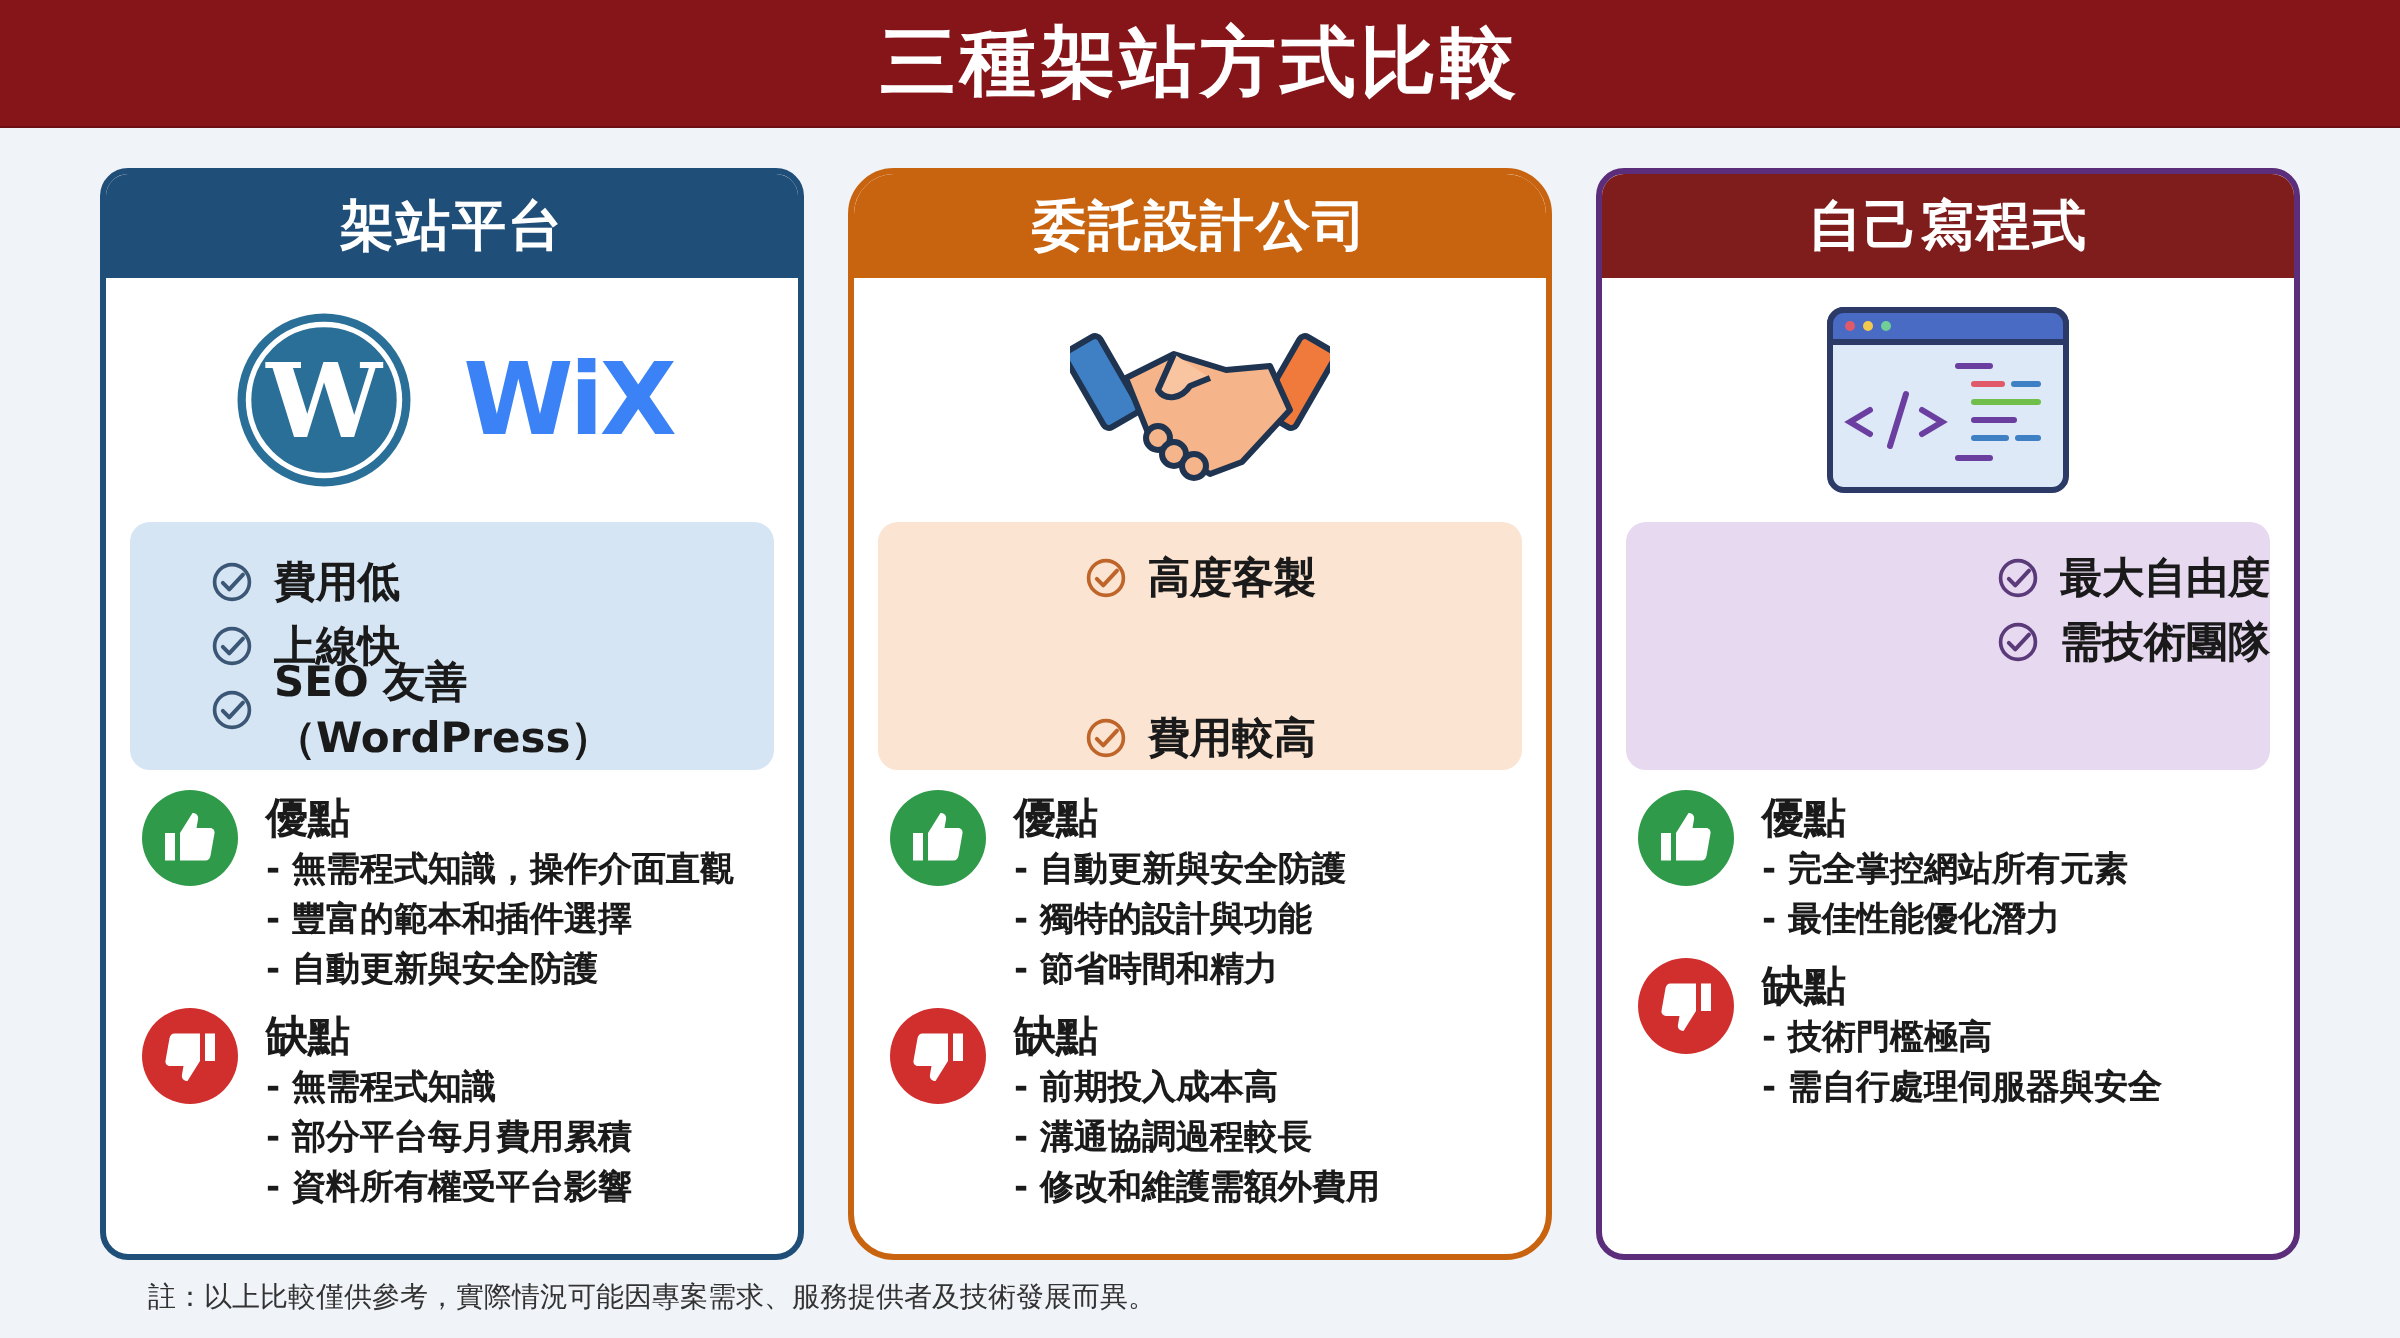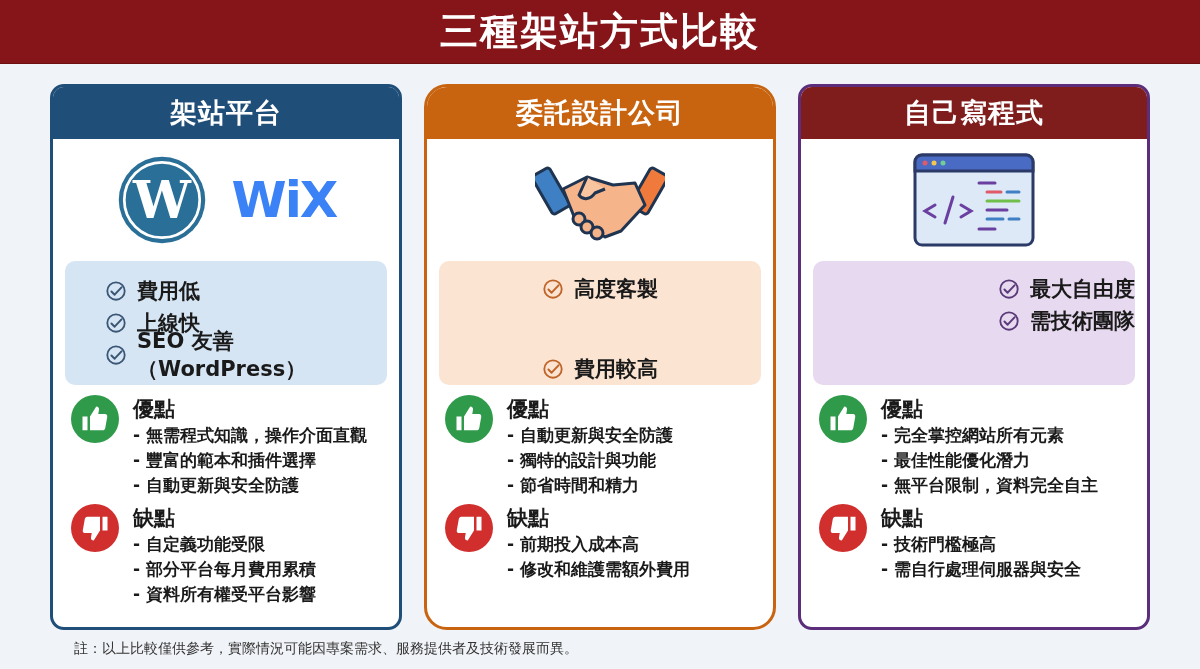--- a/index.html
+++ b/index.html
@@ -118,21 +118,21 @@
       </div>
     </div>
     <div class="pc-block">
       <div class="pc-icon bad">
         <svg width="30" height="30" viewBox="0 0 24 24" style="transform:rotate(180deg)">
             <path d="M2 10h4v11H2zM8 21V10l5-8c1.5 0 2.5 1 2.2 2.6L14.6 8H20c1.2 0 2 1 1.8 2.1l-1.6 9c-.2 1.1-1 1.9-2 1.9z" fill="#fff"></path>
           </svg>
       </div>
       <div>
         <div class="pc-title">缺點</div>
-        <div class="pc-item">- 自定義功能受限</div>
+        <div class="pc-item">- 無需程式知識</div>
         <div class="pc-item">- 部分平台每月費用累積</div>
         <div class="pc-item">- 資料所有權受平台影響</div>
       </div>
     </div>
   </div>
 </div>
 
 <div class="card c2">
   <div class="head">委託設計公司</div>
   <div class="logo-area">
@@ -178,20 +178,21 @@
     </div>
     <div class="pc-block">
       <div class="pc-icon bad">
         <svg width="30" height="30" viewBox="0 0 24 24" style="transform:rotate(180deg)">
             <path d="M2 10h4v11H2zM8 21V10l5-8c1.5 0 2.5 1 2.2 2.6L14.6 8H20c1.2 0 2 1 1.8 2.1l-1.6 9c-.2 1.1-1 1.9-2 1.9z" fill="#fff"></path>
           </svg>
       </div>
       <div>
         <div class="pc-title">缺點</div>
         <div class="pc-item">- 前期投入成本高</div>
+        <div class="pc-item">- 溝通協調過程較長</div>
         <div class="pc-item">- 修改和維護需額外費用</div>
       </div>
     </div>
   </div>
 </div>
 
 <div class="card c3">
   <div class="head">自己寫程式</div>
   <div class="logo-area">
     <svg width="122" height="94" viewBox="0 0 122 94">
@@ -233,21 +234,20 @@
     <div class="pc-block">
       <div class="pc-icon good">
         <svg width="30" height="30" viewBox="0 0 24 24">
             <path d="M2 10h4v11H2zM8 21V10l5-8c1.5 0 2.5 1 2.2 2.6L14.6 8H20c1.2 0 2 1 1.8 2.1l-1.6 9c-.2 1.1-1 1.9-2 1.9z" fill="#fff"></path>
           </svg>
       </div>
       <div>
         <div class="pc-title">優點</div>
         <div class="pc-item">- 完全掌控網站所有元素</div>
         <div class="pc-item">- 最佳性能優化潛力</div>
-        <div class="pc-item">- 無平台限制，資料完全自主</div>
       </div>
     </div>
     <div class="pc-block">
       <div class="pc-icon bad">
         <svg width="30" height="30" viewBox="0 0 24 24" style="transform:rotate(180deg)">
             <path d="M2 10h4v11H2zM8 21V10l5-8c1.5 0 2.5 1 2.2 2.6L14.6 8H20c1.2 0 2 1 1.8 2.1l-1.6 9c-.2 1.1-1 1.9-2 1.9z" fill="#fff"></path>
           </svg>
       </div>
       <div>
         <div class="pc-title">缺點</div>

